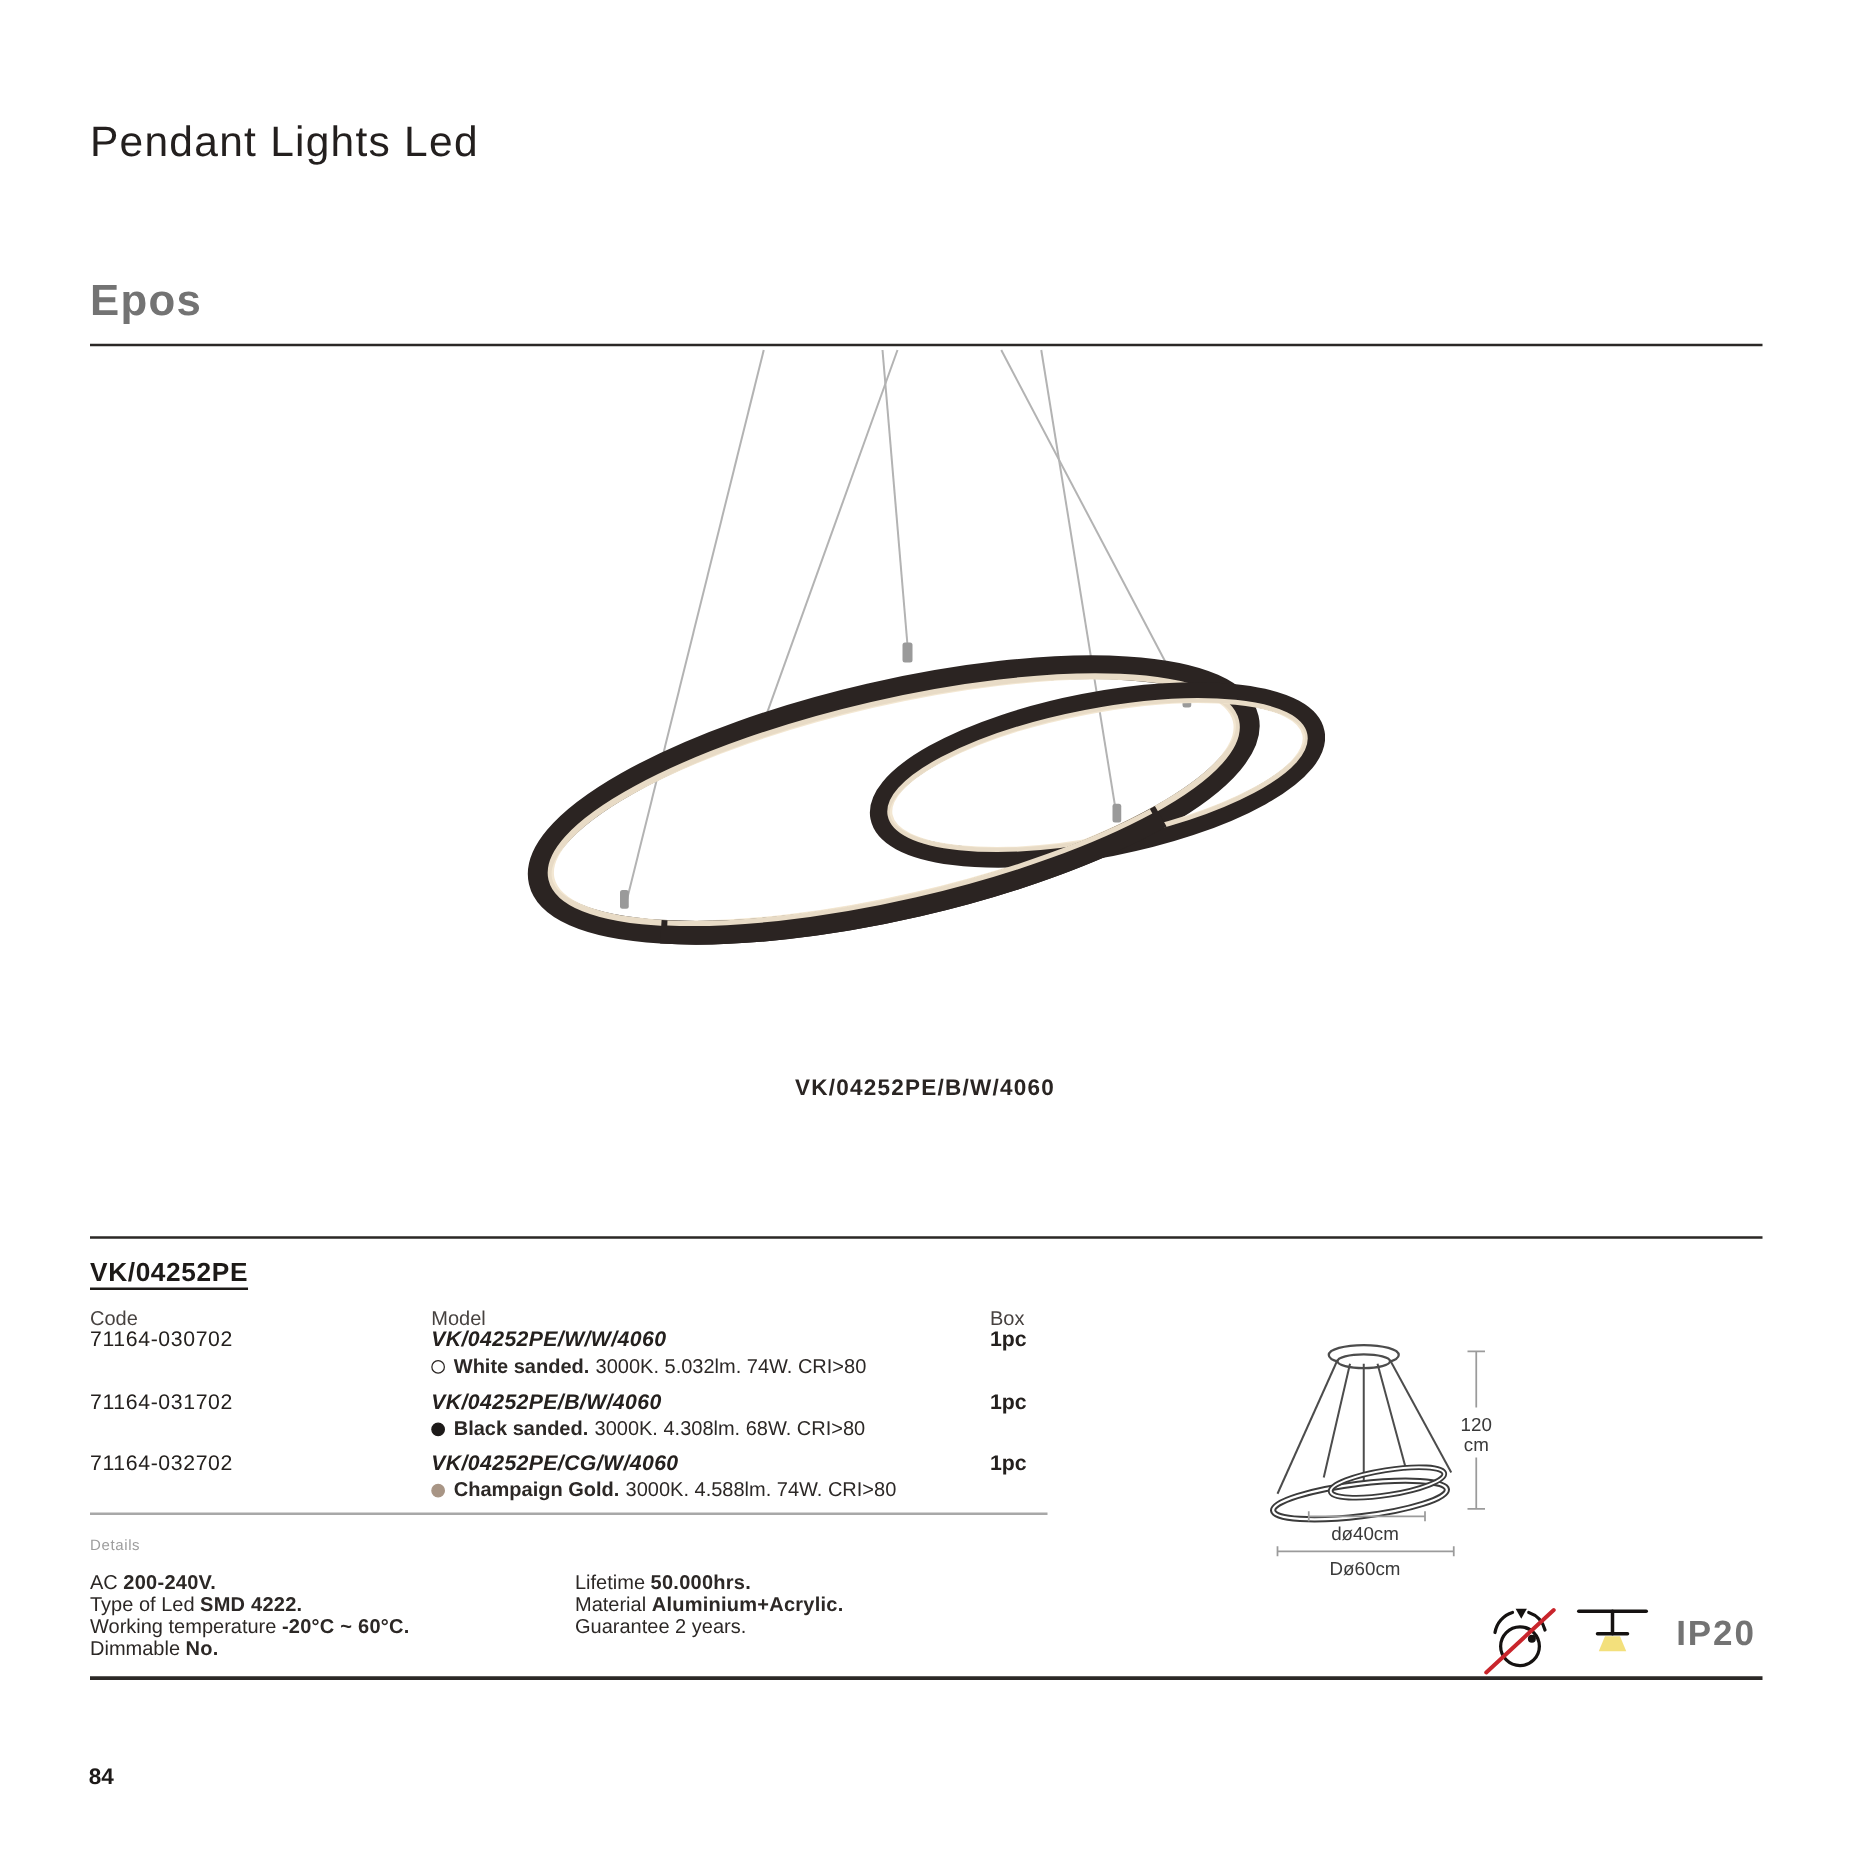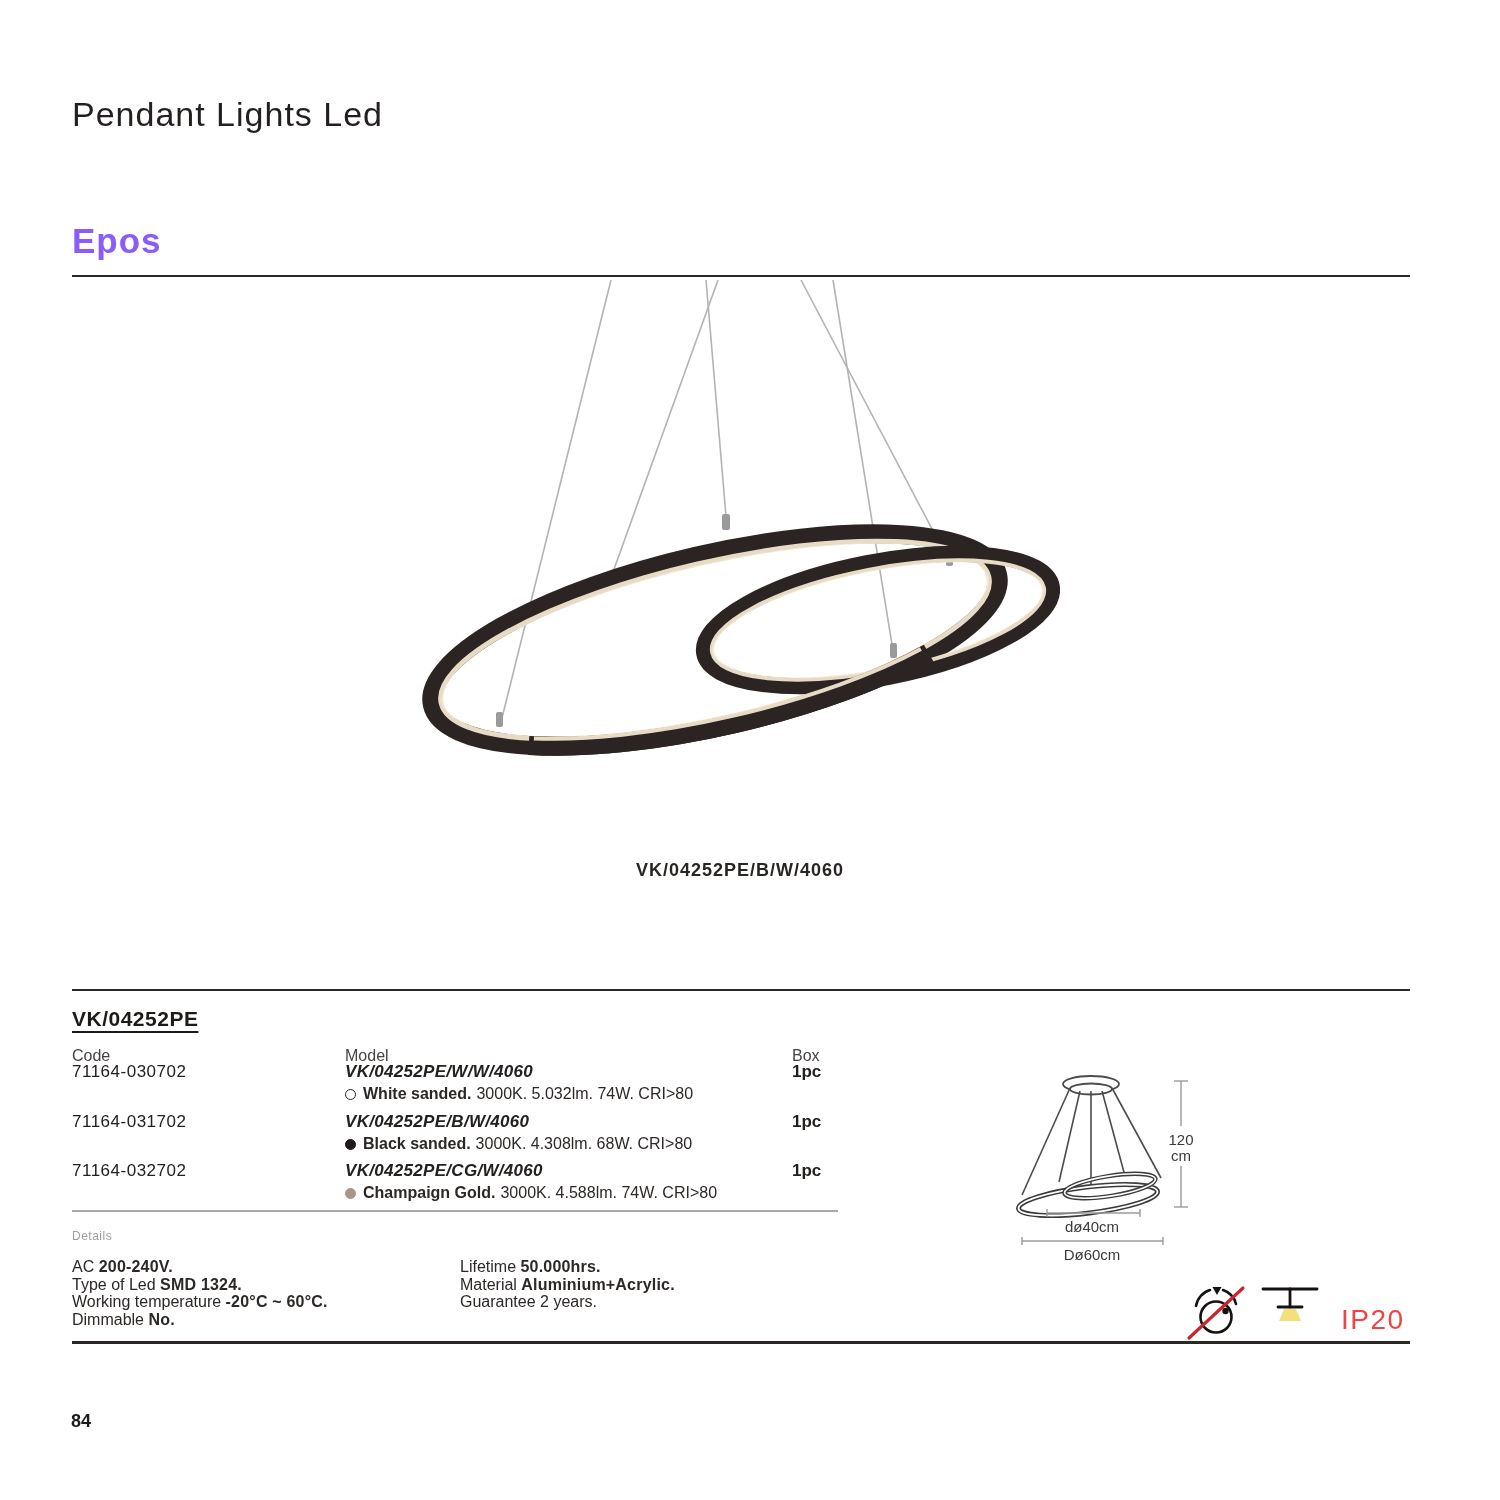--- a/index.html
+++ b/index.html
@@ -5,21 +5,21 @@
   * { margin:0; padding:0; box-sizing:border-box; }
   html,body { background:#ffffff; }
   body {
     width:1500px; height:1500px; position:relative; overflow:hidden;
     font-family:"Liberation Sans", sans-serif; color:#24201e;
   }
   .abs { position:absolute; }
 
   
   .category { left:72px; top:95px; font-size:34px; letter-spacing:1px; color:#231f1e; }
-  .product-name { left:72px; top:221px; font-size:35px; font-weight:bold; letter-spacing:1px; color:#8b5cf6; }
+  .product-name { left:72px; top:221px; font-size:35px; font-weight:bold; letter-spacing:1px; color:#737373; }
   .rule { height:2px; }
   .rule-epos { left:72px; top:275px; width:1338px; }
   .rule-top  { left:72px; top:989px; width:1338px; }
   .rule-bottom { left:72px; top:1341px; width:1338px; height:3px; }
   .rule-table { left:72px; top:1210px; width:766px; height:2px; }
 
   
   .photo { left:400px; top:278px; width:660px; height:560px; }
   .caption { left:540px; top:860px; width:400px; text-align:center;
              font-size:18px; font-weight:bold; letter-spacing:1px; color:#2a2523; }
@@ -46,21 +46,21 @@
   .details-col { top:1258px; font-size:16px; line-height:17.6px; color:#2c2826; }
   .details-col.left { left:72px; }
   .details-col.right { left:460px; }
   .details-col b { letter-spacing:0.2px; }
 
   
   .diagram { left:995px; top:1060px; width:230px; height:215px; }
   .dim-text { font-size:15px; fill:#3a3a3a; }
   .icon-dimmer { left:1186px; top:1281px; width:62px; height:60px; }
   .icon-pendant { left:1261px; top:1283px; width:58px; height:48px; }
-  .ip-badge { left:1341px; top:1291px; font-size:28px; font-weight:normal; letter-spacing:1.5px; color:#ef4444;margin-top:13px; }
+  .ip-badge { left:1341px; top:1291px; font-size:28px; font-weight:bold; letter-spacing:1.5px; color:#737373; }
 
   .page-num { left:71px; top:1411px; font-size:18px; font-weight:bold; color:#1d1a18; }
 </style>
 </head>
 <body>
 
 <div class="abs category">Pendant Lights Led</div>
 <div class="abs product-name">Epos</div>
 <div class="abs rule rule-epos" style="background-color: rgb(43, 40, 38);"></div>
 
@@ -134,21 +134,21 @@
     </div>
   </div>
   <span class="col-box">1pc</span>
 </div>
 
 <div class="abs rule rule-table" style="background-color: rgb(168, 168, 168);"></div>
 
 <div class="abs details-title">Details</div>
 <div class="abs details-col left">
   <div><span>AC</span> <b>200-240V.</b></div>
-  <div><span>Type of Led</span> <b>SMD 1324.</b></div>
+  <div><span>Type of Led</span> <b>SMD 4222.</b></div>
   <div><span>Working temperature</span> <b>-20°C ~ 60°C.</b></div>
   <div><span>Dimmable</span> <b>No.</b></div>
 </div>
 <div class="abs details-col right">
   <div><span>Lifetime</span> <b>50.000hrs.</b></div>
   <div><span>Material</span> <b>Aluminium+Acrylic.</b></div>
   <div><span>Guarantee</span> <span>2 years.</span></div>
 </div>
 
 <svg class="abs diagram" viewBox="0 0 230 215">

